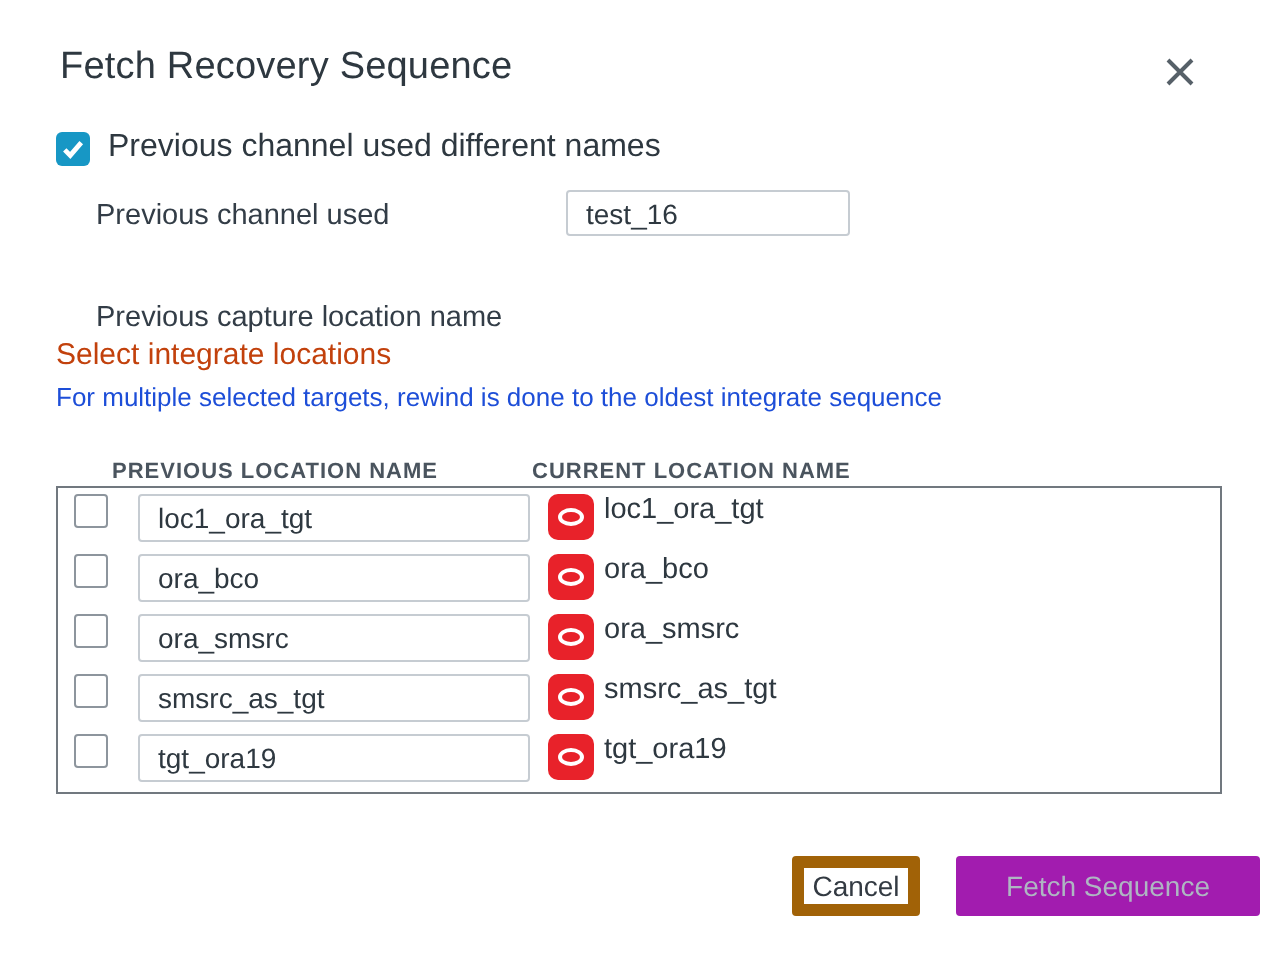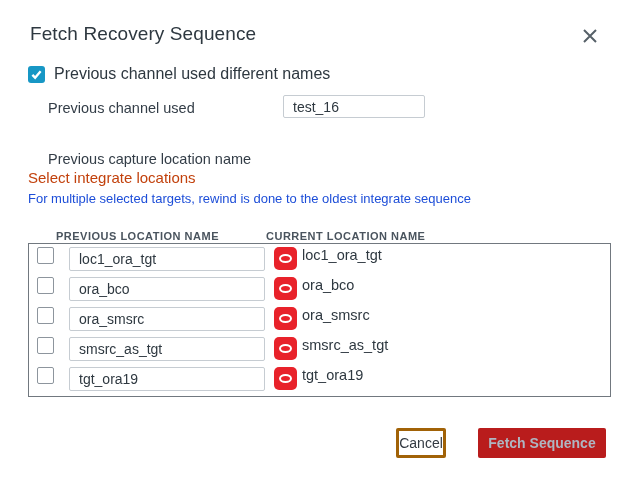--- a/index.html
+++ b/index.html
@@ -93,26 +93,26 @@
   }
   .row-lbl { margin-left:5px; font-size:14.5px; color:#2e3840; }
 
   
   .btn {
     position:absolute; top:428px; height:30px;
     font-family:"Liberation Sans", sans-serif;
     font-size:14px; border-radius:2px; cursor:pointer;
   }
   .btn-cancel {
-    left:396px; width:50px;
-    background:#fff; border:3px solid #a16207; color:#333a42;
+    left:396px; width:64px;
+    background:#fff; border:6px solid #a16207; color:#333a42;
   }
   .btn-submit {
-    left:478px; width:128px;
-    background:#b91c1c; border:none; color:#aeb6c2; cursor:default;font-weight:bold;
+    left:478px; width:152px;
+    background:#a21caf; border:none; color:#aeb6c2; cursor:default;
   }
 </style>
 </head>
 <body>
 
 <div class="dialog">
 
   <div class="title">Fetch Recovery Sequence</div>
 
   <div class="close">

